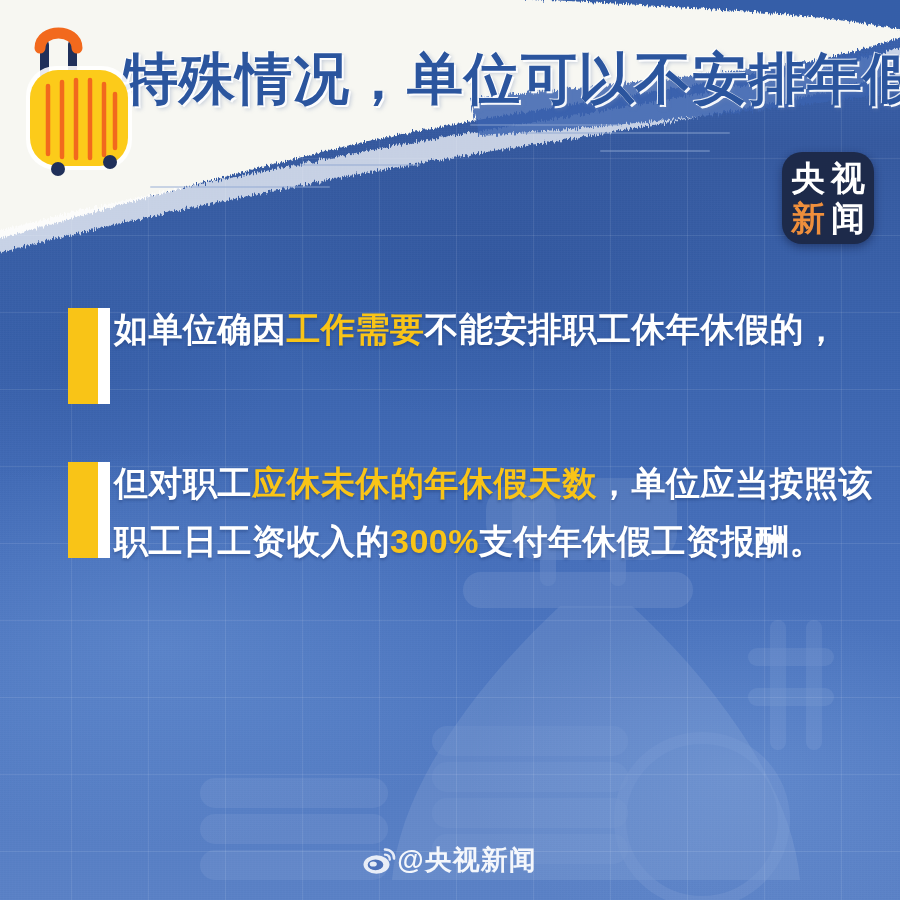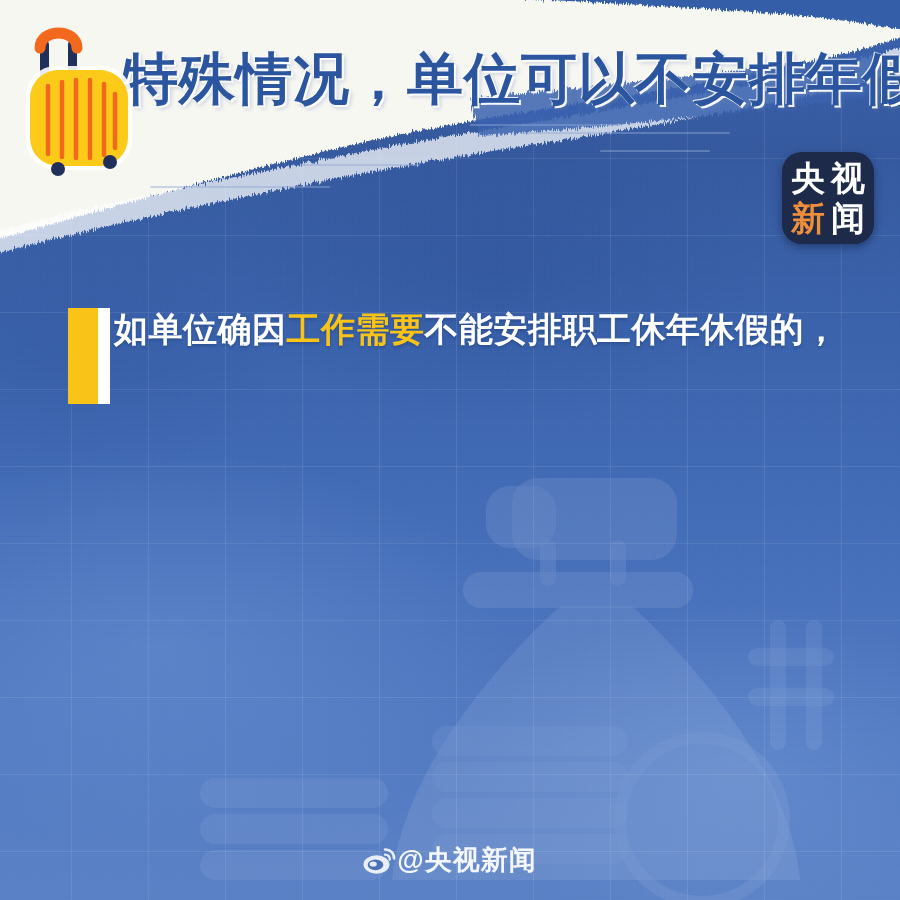--- a/index.html
+++ b/index.html
@@ -319,20 +319,32 @@
     <div class="para">
       <div class="bullet">
         <div class="bar-yellow"></div>
         <div class="bar-white"></div>
       </div>
       <div class="line">
         <span>如单位确因</span><span class="hl">工作需要</span><span>不能安排职工休年休假的，</span>
       </div>
     </div>
 
+    <div class="para">
+      <div class="bullet">
+        <div class="bar-yellow"></div>
+        <div class="bar-white"></div>
+      </div>
+      <div class="line">
+        <span>但对职工</span><span class="hl">应休未休的年休假天数</span><span>，单位应当按照该</span>
+      </div>
+      <div class="line">
+        <span>职工日工资收入的</span><span class="hl">300%</span><span>支付年休假工资报酬。</span>
+      </div>
+    </div>
 
   </div>
 
   <div class="footer">
     <svg class="wb-icon" viewBox="0 0 34 27">
       <ellipse cx="13.5" cy="17.5" rx="13" ry="9.2" fill="#ffffff" fill-opacity="0.93"></ellipse>
       <ellipse cx="12.5" cy="17.8" rx="7.8" ry="5.4" fill="#4a6fb8"></ellipse>
       <ellipse cx="10.2" cy="17" rx="3.6" ry="2.6" fill="#ffffff" fill-opacity="0.93"></ellipse>
       <path d="M22 2.5 C27.5 2.5 31.5 6.5 31 11.5" fill="none" stroke="#ffffff" stroke-opacity="0.93" stroke-width="2.6" stroke-linecap="round"></path>
       <path d="M22 7.6 C25 7.6 27.2 9.8 26.8 12.6" fill="none" stroke="#ffffff" stroke-opacity="0.93" stroke-width="2.4" stroke-linecap="round"></path>

